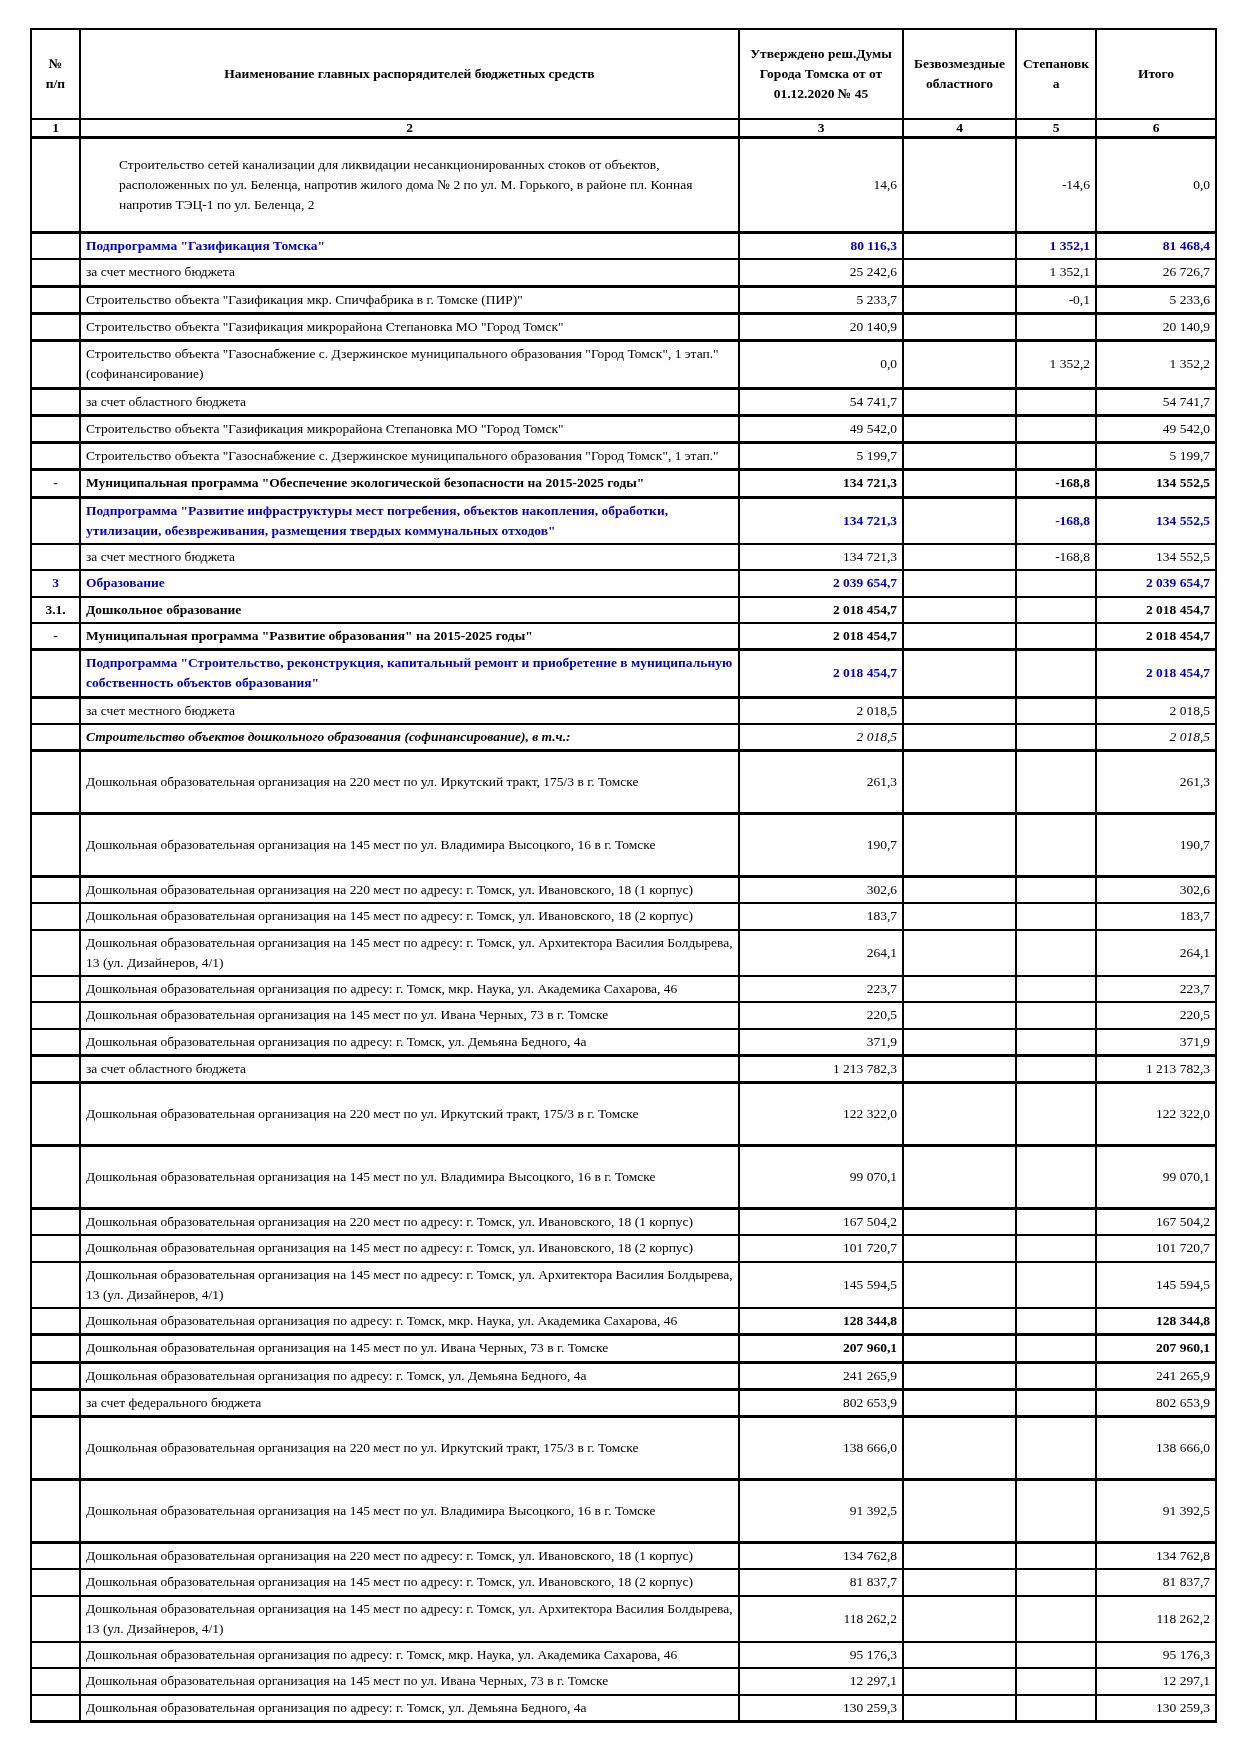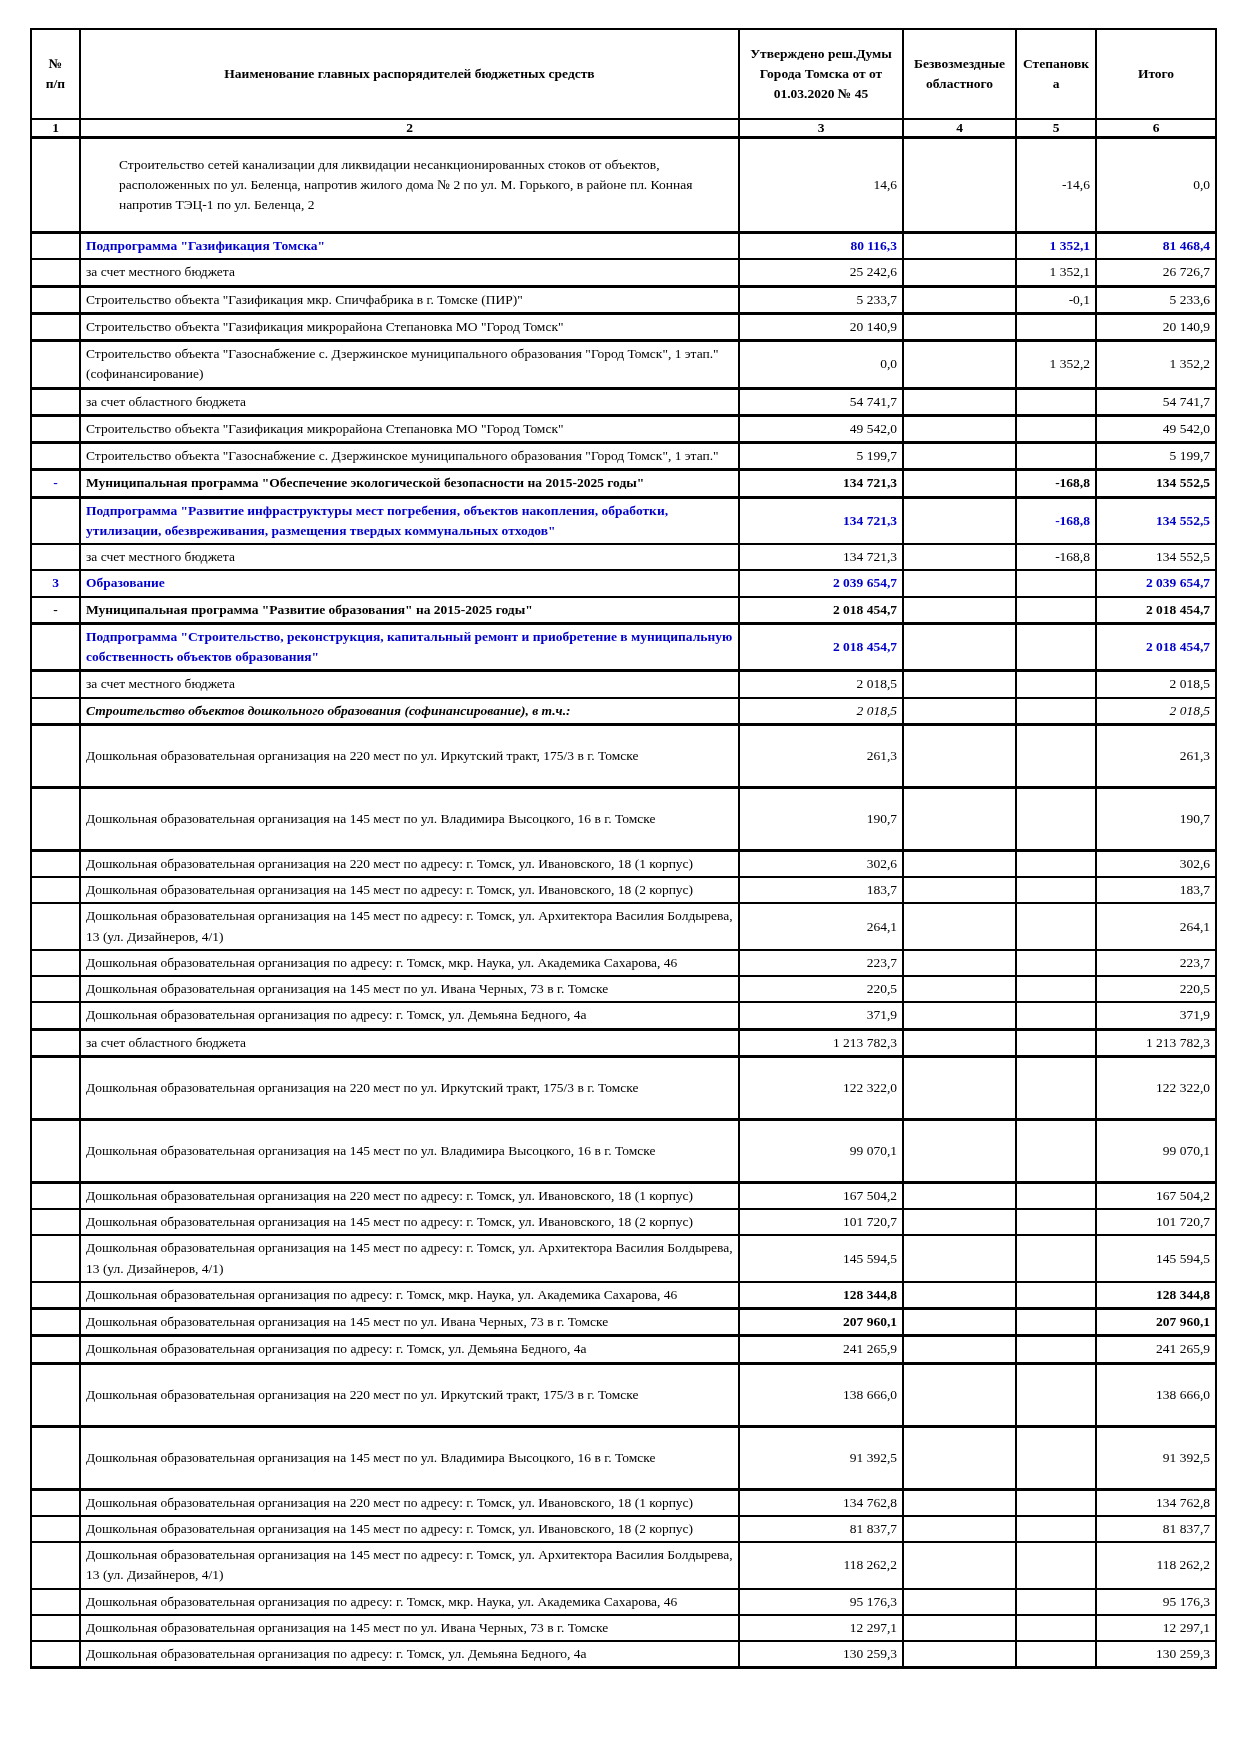--- a/index.html
+++ b/index.html
@@ -48,21 +48,21 @@
       <col style="width:164px">
       <col style="width:113px">
       <col style="width:80px">
       <col style="width:120px">
     </colgroup>
     <thead>
       <tr class="hdr">
         <th>№
 п/п</th>
         <th>Наименование главных распорядителей бюджетных средств</th>
-        <th>Утверждено реш.Думы Города Томска от от 01.03.2020 № 45</th>
+        <th>Утверждено реш.Думы Города Томска от от 01.12.2020 № 45</th>
         <th>Безвозмездные областного</th>
         <th>Степановка</th>
         <th>Итого</th>
       </tr>
       <tr class="nums">
         <th>1</th>
         <th>2</th>
         <th>3</th>
         <th>4</th>
         <th>5</th>
@@ -167,20 +167,28 @@
           <td class="c-val st-italic">134 552,5</td>
         </tr>
         <tr>
           <td class="c-num st-blue">3</td>
           <td class="c-name st-blue">Образование</td>
           <td class="c-val st-blue">2 039 654,7</td>
           <td class="c-val st-blue"></td>
           <td class="c-val st-blue"></td>
           <td class="c-val st-blue">2 039 654,7</td>
         </tr>
+        <tr>
+          <td class="c-num st-bold">3.1.</td>
+          <td class="c-name st-bold">Дошкольное образование</td>
+          <td class="c-val st-bold">2 018 454,7</td>
+          <td class="c-val st-bold"></td>
+          <td class="c-val st-bold"></td>
+          <td class="c-val st-bold">2 018 454,7</td>
+        </tr>
         <tr class="hb">
           <td class="c-num st-bold">-</td>
           <td class="c-name st-bold">Муниципальная программа "Развитие образования" на 2015-2025 годы"</td>
           <td class="c-val st-bold">2 018 454,7</td>
           <td class="c-val st-bold"></td>
           <td class="c-val st-bold"></td>
           <td class="c-val st-bold">2 018 454,7</td>
         </tr>
         <tr class="hb">
           <td class="c-num st-blue"></td>
@@ -335,20 +343,28 @@
           <td class="c-val v-bold">207 960,1</td>
         </tr>
         <tr class="hb">
           <td class="c-num"></td>
           <td class="c-name">Дошкольная образовательная организация по адресу: г. Томск, ул. Демьяна Бедного, 4а</td>
           <td class="c-val">241 265,9</td>
           <td class="c-val"></td>
           <td class="c-val"></td>
           <td class="c-val">241 265,9</td>
         </tr>
+        <tr class="hb">
+          <td class="c-num st-italic"></td>
+          <td class="c-name st-italic">за счет федерального бюджета</td>
+          <td class="c-val st-italic">802 653,9</td>
+          <td class="c-val st-italic"></td>
+          <td class="c-val st-italic"></td>
+          <td class="c-val st-italic">802 653,9</td>
+        </tr>
         <tr class="hb tall">
           <td class="c-num"></td>
           <td class="c-name">Дошкольная образовательная организация на 220 мест по ул. Иркутский тракт, 175/3 в г. Томске</td>
           <td class="c-val">138 666,0</td>
           <td class="c-val"></td>
           <td class="c-val"></td>
           <td class="c-val">138 666,0</td>
         </tr>
         <tr class="hb tall">
           <td class="c-num"></td>

